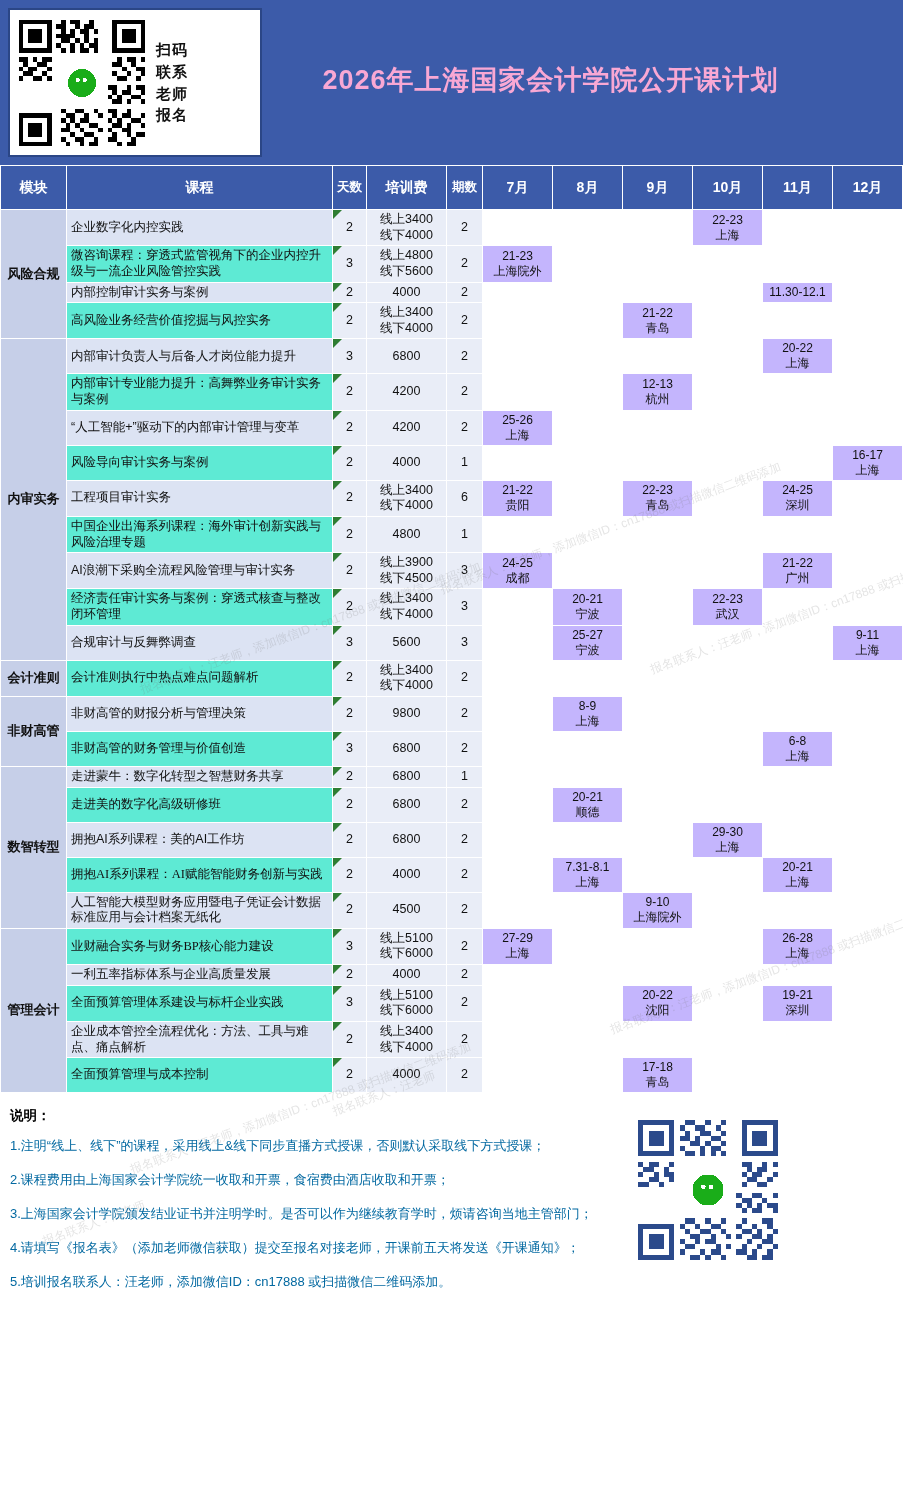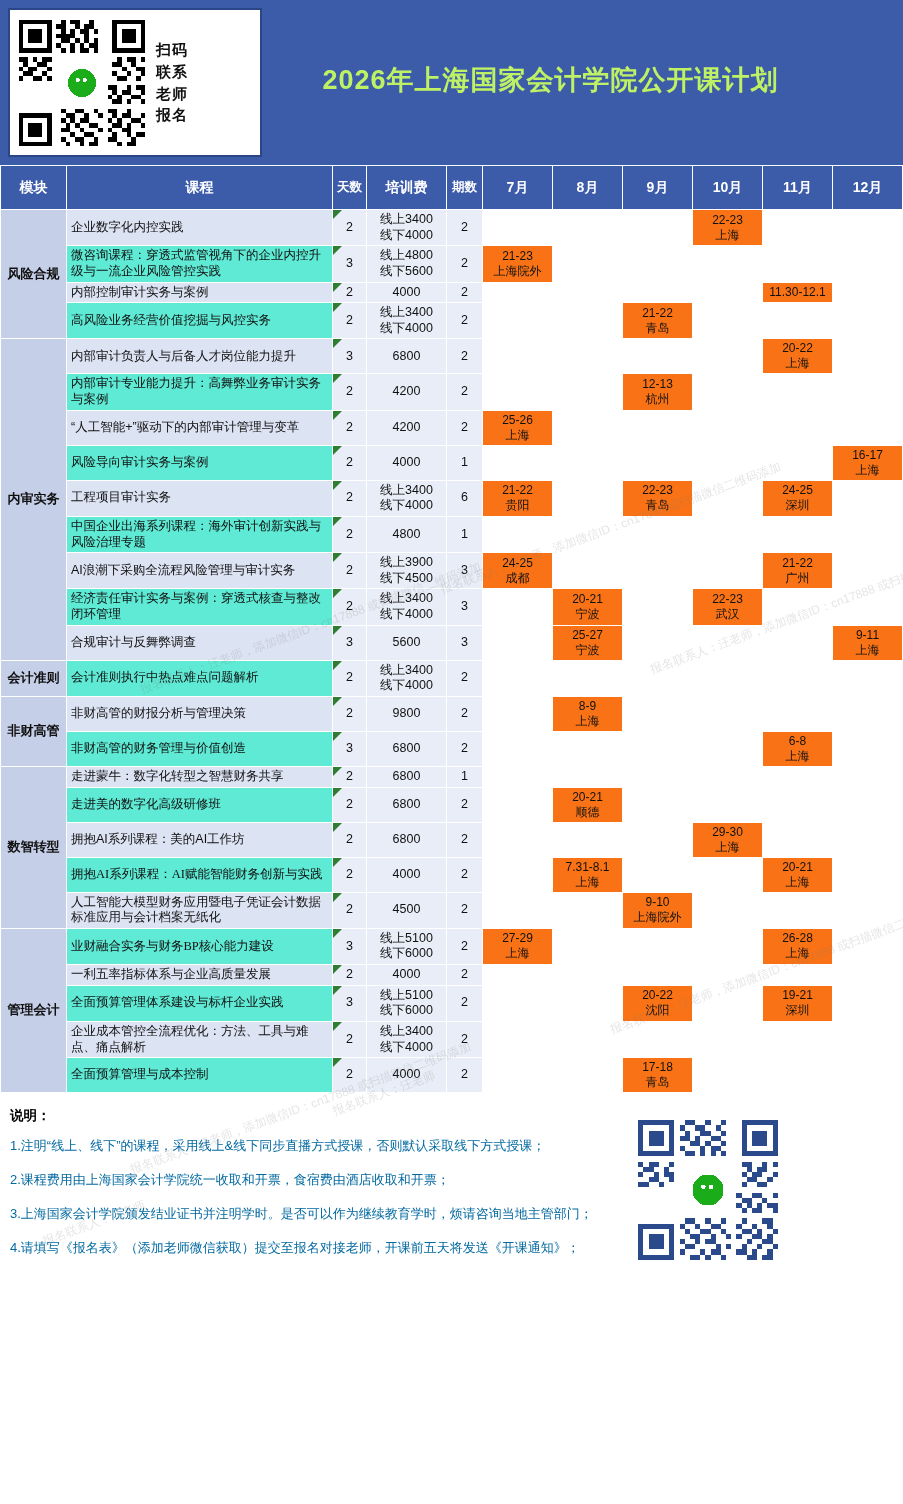--- a/index.html
+++ b/index.html
@@ -39,21 +39,21 @@
   .qr-text {
     font-size: 15px;
     font-weight: bold;
     color: #111;
     line-height: 1.45;
     letter-spacing: 1px;
   }
   .title-wrap {
     flex: 1 1 auto;
     text-align: center;
-    color: #bef264;
+    color: #f9a8d4;
     padding-right: 64px;
   }
   .title-main {
     font-size: 27px;
     font-weight: bold;
     letter-spacing: 1px;
     margin-bottom: 6px;
   }
   .title-sub {
     font-size: 18px;
@@ -102,21 +102,21 @@
     background: #e9edf7;
     text-align: center;
     white-space: pre-line;
   }
   td.month {
     background: #ffffff;
     text-align: center;
     white-space: pre-line;
     font-size: 12px;
   }
-  td.month.filled { background: #f97316; text-align: center; }
+  td.month.filled { background: #c4b5fd; text-align: center; }
   td.corner { position: relative; }
   td.corner::before {
     content: "";
     position: absolute;
     left: 0; top: 0;
     border-top: 9px solid #2e7d32;
     border-right: 9px solid transparent;
   }
 
   
@@ -682,20 +682,21 @@
         </tr>
       </tbody>
   </table>
 
   <div class="notes-area">
     <div class="notes-title">说明：</div>
     <div class="note-line">1.注明“线上、线下”的课程，采用线上&amp;线下同步直播方式授课，否则默认采取线下方式授课；</div>
     <div class="note-line">2.课程费用由上海国家会计学院统一收取和开票，食宿费由酒店收取和开票；</div>
     <div class="note-line">3.上海国家会计学院颁发结业证书并注明学时。是否可以作为继续教育学时，烦请咨询当地主管部门；</div>
     <div class="note-line">4.请填写《报名表》（添加老师微信获取）提交至报名对接老师，开课前五天将发送《开课通知》；</div>
+    <div class="note-line">5.培训报名联系人：汪老师，添加微信ID：cn17888 或扫描微信二维码添加。</div>
 
     <svg class="bottom-qr" viewBox="0 0 29 29" shape-rendering="crispEdges">
       <rect width="29" height="29" fill="#fff"></rect>
       <g fill="#2b4a8b">
         <rect x="1" y="1" width="7" height="7"></rect>
           <rect x="2" y="2" width="5" height="5" fill="#fff"></rect>
           <rect x="3" y="3" width="3" height="3"></rect>
         <rect x="21" y="1" width="7" height="7"></rect>
           <rect x="22" y="2" width="5" height="5" fill="#fff"></rect>
           <rect x="23" y="3" width="3" height="3"></rect>

